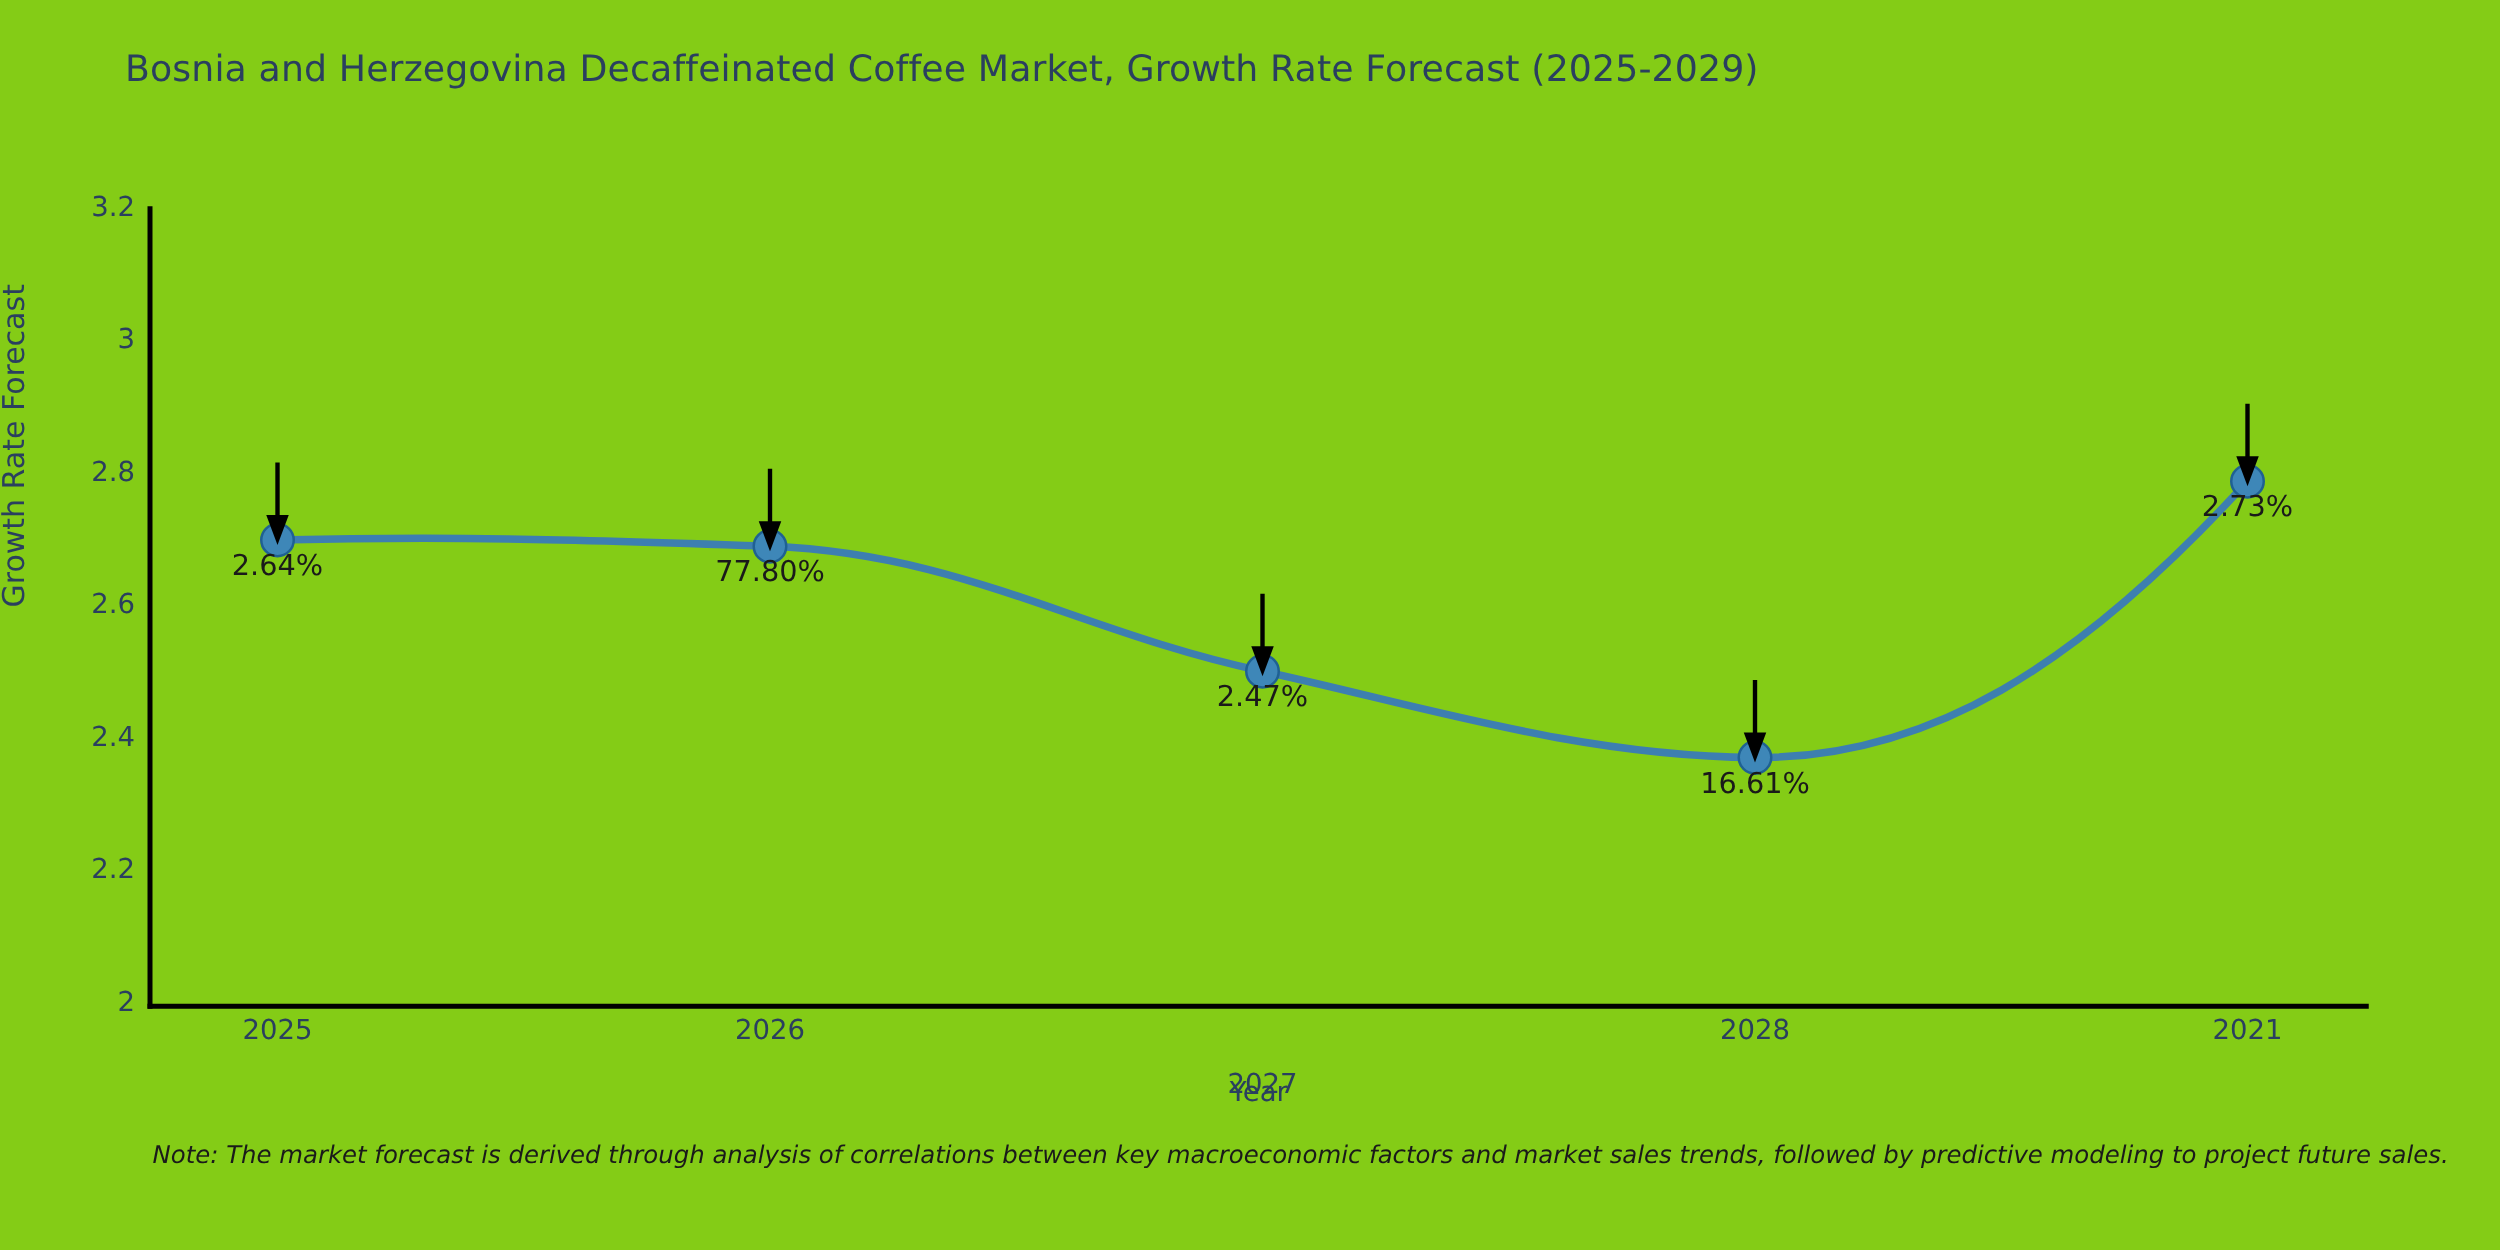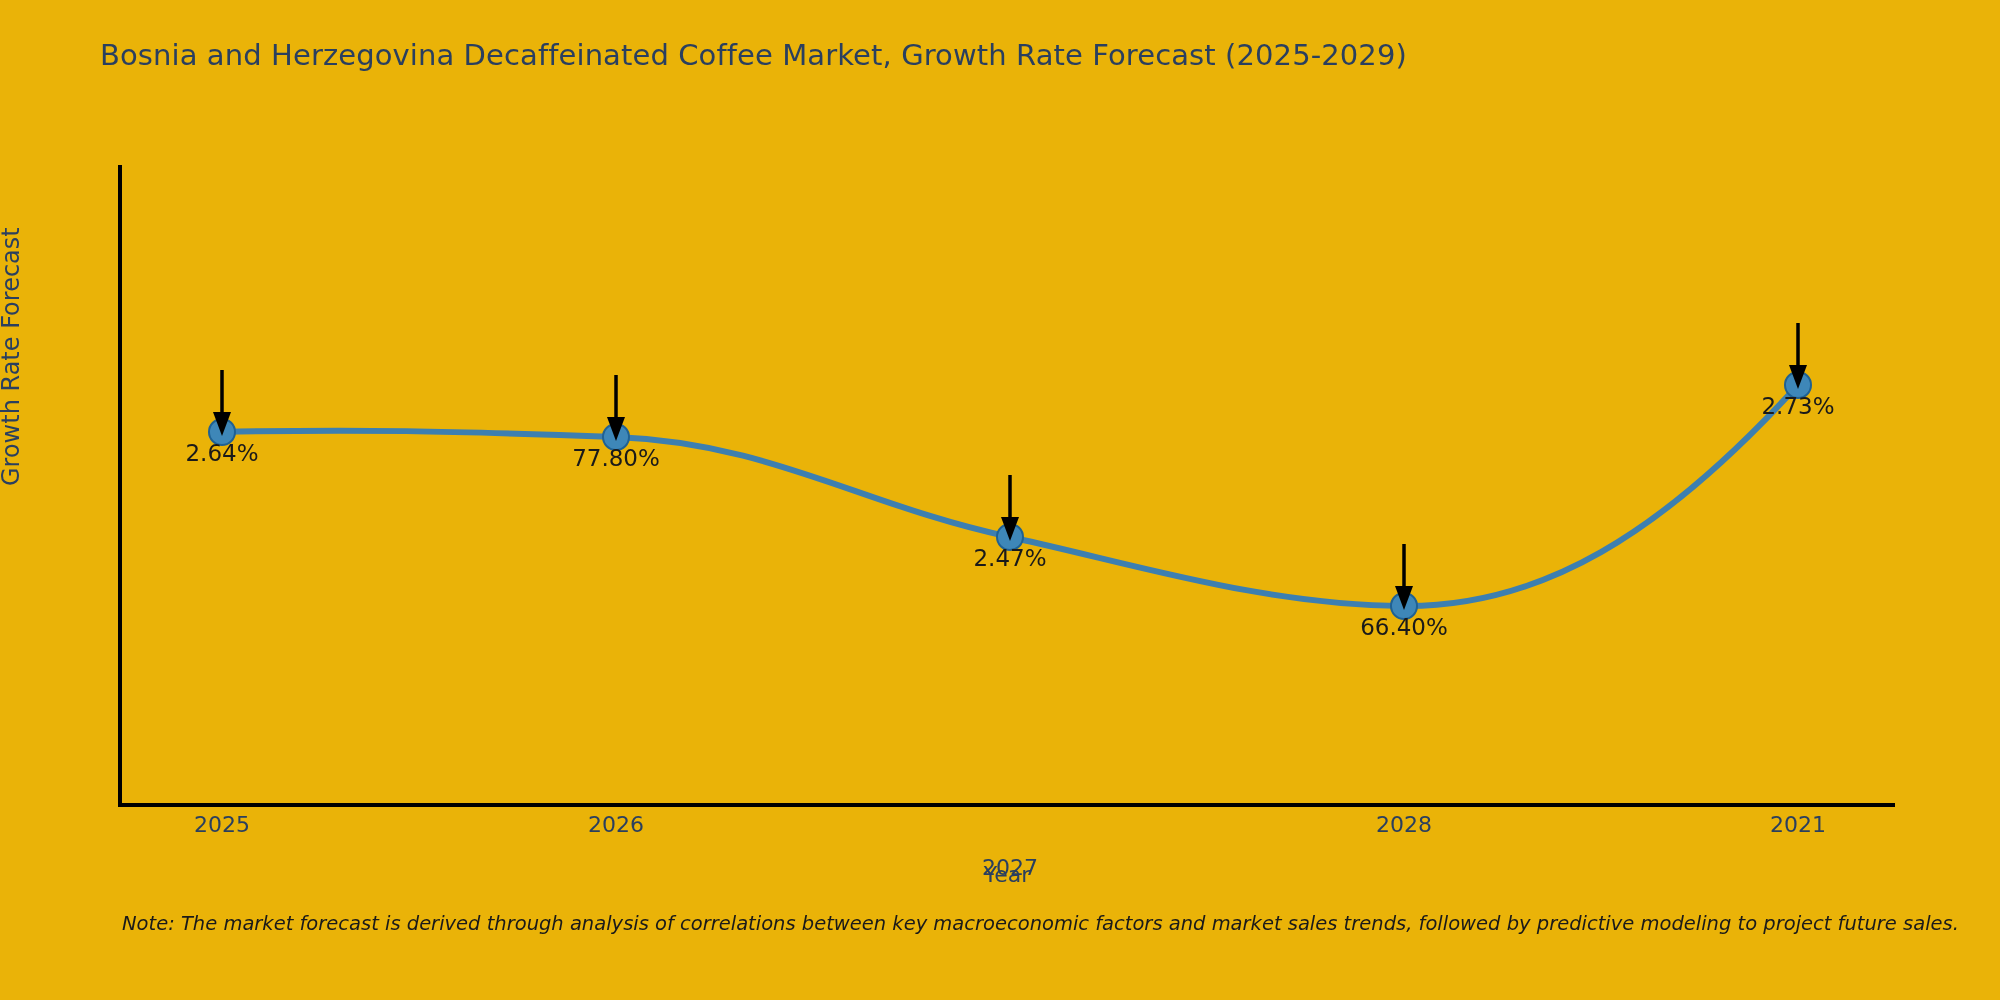--- a/index.html
+++ b/index.html
@@ -7,21 +7,21 @@
     padding: 0;
     background: #ffffff;
   }
   body {
     font-family: "DejaVu Sans", sans-serif;
   }
   #root {
     position: relative;
     width: 2000px;
     height: 1000px;
-    background: #eab308;
+    background: #84cc16;
     overflow: hidden;
   }
   
   .chart-title {
     position: absolute;
     left: 100px;
     top: 38px;
     font-size: 29px;
     color: #2a3f5f;
     letter-spacing: 0.1px;
@@ -133,20 +133,29 @@
 </style>
 </head>
 <body>
 
 <div id="root">
 
   <div class="chart-title">Bosnia and Herzegovina Decaffeinated Coffee Market, Growth Rate Forecast (2025-2029)</div>
 
   <div class="y-axis-title">Growth Rate Forecast</div>
 
+  <div class="ytick-wrap">
+    <div class="ytick" style="top:166px;">3.2</div>
+    <div class="ytick" style="top:272px;">3</div>
+    <div class="ytick" style="top:378px;">2.8</div>
+    <div class="ytick" style="top:484px;">2.6</div>
+    <div class="ytick" style="top:590px;">2.4</div>
+    <div class="ytick" style="top:696px;">2.2</div>
+    <div class="ytick" style="top:802px;">2</div>
+  </div>
 
   <div class="y-axis-line"></div>
   <div class="x-axis-line"></div>
 
   <div class="plot-area">
     <svg class="plot-svg" viewBox="0 0 1774 640" preserveAspectRatio="none">
 
       <path d="M 101,267
                C 232,264 330,266 495,272
                C 650,278 740,340 889,372
@@ -177,21 +186,21 @@
       </g>
       <g>
         <line x1="1677" y1="158" x2="1677" y2="209" stroke="#000" stroke-width="3.5"></line>
         <polygon points="1677,224 1668,200 1686,200" fill="#000"></polygon>
       </g>
     </svg>
 
     <div class="data-label" style="left:101px; top:275px;">2.64%</div>
     <div class="data-label" style="left:495px; top:280px;">77.80%</div>
     <div class="data-label" style="left:889px; top:380px;">2.47%</div>
-    <div class="data-label" style="left:1283px; top:449px;">66.40%</div>
+    <div class="data-label" style="left:1283px; top:449px;">16.61%</div>
     <div class="data-label" style="left:1677px; top:228px;">2.73%</div>
   </div>
 
   <div class="xtick" style="left:222px;">2025</div>
   <div class="xtick" style="left:616px;">2026</div>
   <div class="xtick" style="left:1010px;margin-top:43px;">2027</div>
   <div class="xtick" style="left:1404px;">2028</div>
   <div class="xtick" style="left:1798px;">2021</div>
 
   <div class="x-axis-title">Year</div>

